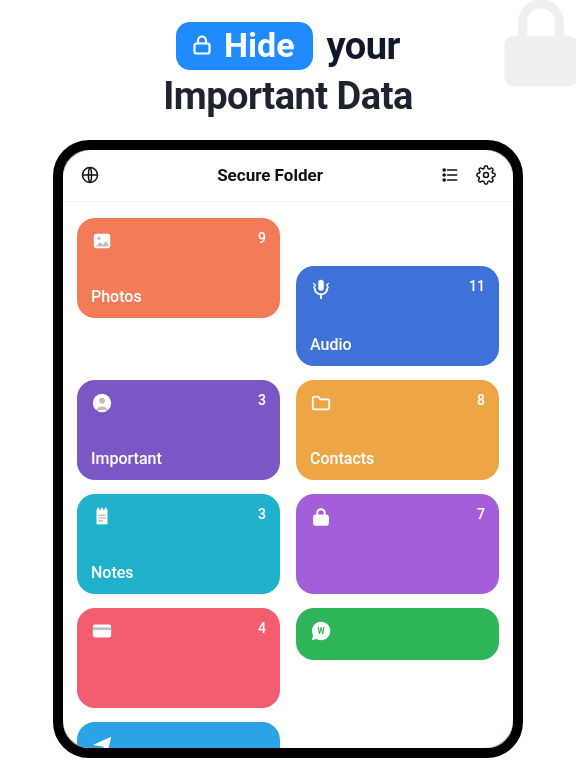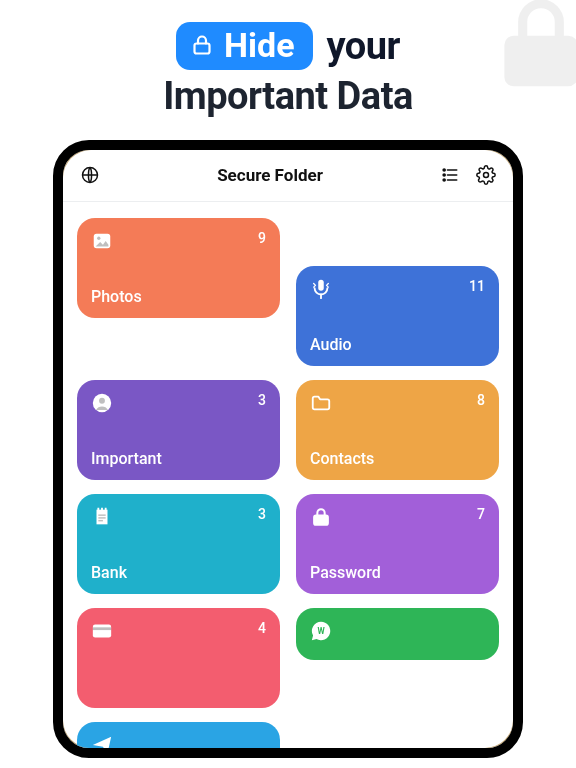--- a/index.html
+++ b/index.html
@@ -235,33 +235,32 @@
               <svg viewBox="0 0 24 24" fill="#fff">
                 <path d="M6 4h12v16H6z"></path>
                 <path d="M7 2h2v3H7zM11 2h2v3h-2zM15 2h2v3h-2z"></path>
                 <line x1="8" y1="10" x2="16" y2="10" stroke="rgba(0,0,0,0.25)" stroke-width="1.6"></line>
                 <line x1="8" y1="13" x2="16" y2="13" stroke="rgba(0,0,0,0.25)" stroke-width="1.6"></line>
                 <line x1="8" y1="16" x2="13" y2="16" stroke="rgba(0,0,0,0.25)" stroke-width="1.6"></line>
               </svg>
             </span>
             <span class="card-count">3</span>
           </div>
-          <div class="card-label">Bank</div>
+          <div class="card-label">Notes</div>
         </div>
         <div class="card" style="background: rgb(162, 95, 217);">
           <div class="card-top">
             <span class="card-icon">
               <svg viewBox="0 0 24 24" fill="none" stroke="#fff" stroke-width="2.2" stroke-linecap="round" stroke-linejoin="round">
                 <rect x="4.5" y="10.5" width="15" height="10" rx="2" fill="#fff"></rect>
                 <path d="M8 10.5V7.5a4 4 0 0 1 8 0v3"></path>
               </svg>
             </span>
             <span class="card-count">7</span>
           </div>
-          <div class="card-label">Password</div>
         </div>
         <div class="card" style="background: rgb(243, 93, 111);">
           <div class="card-top">
             <span class="card-icon">
               <svg viewBox="0 0 24 24" fill="#fff">
                 <rect x="2" y="5" width="20" height="14" rx="2.5"></rect>
                 <rect x="2" y="8" width="20" height="3" fill="rgba(0,0,0,0.25)"></rect>
               </svg>
             </span>
             <span class="card-count">4</span>

